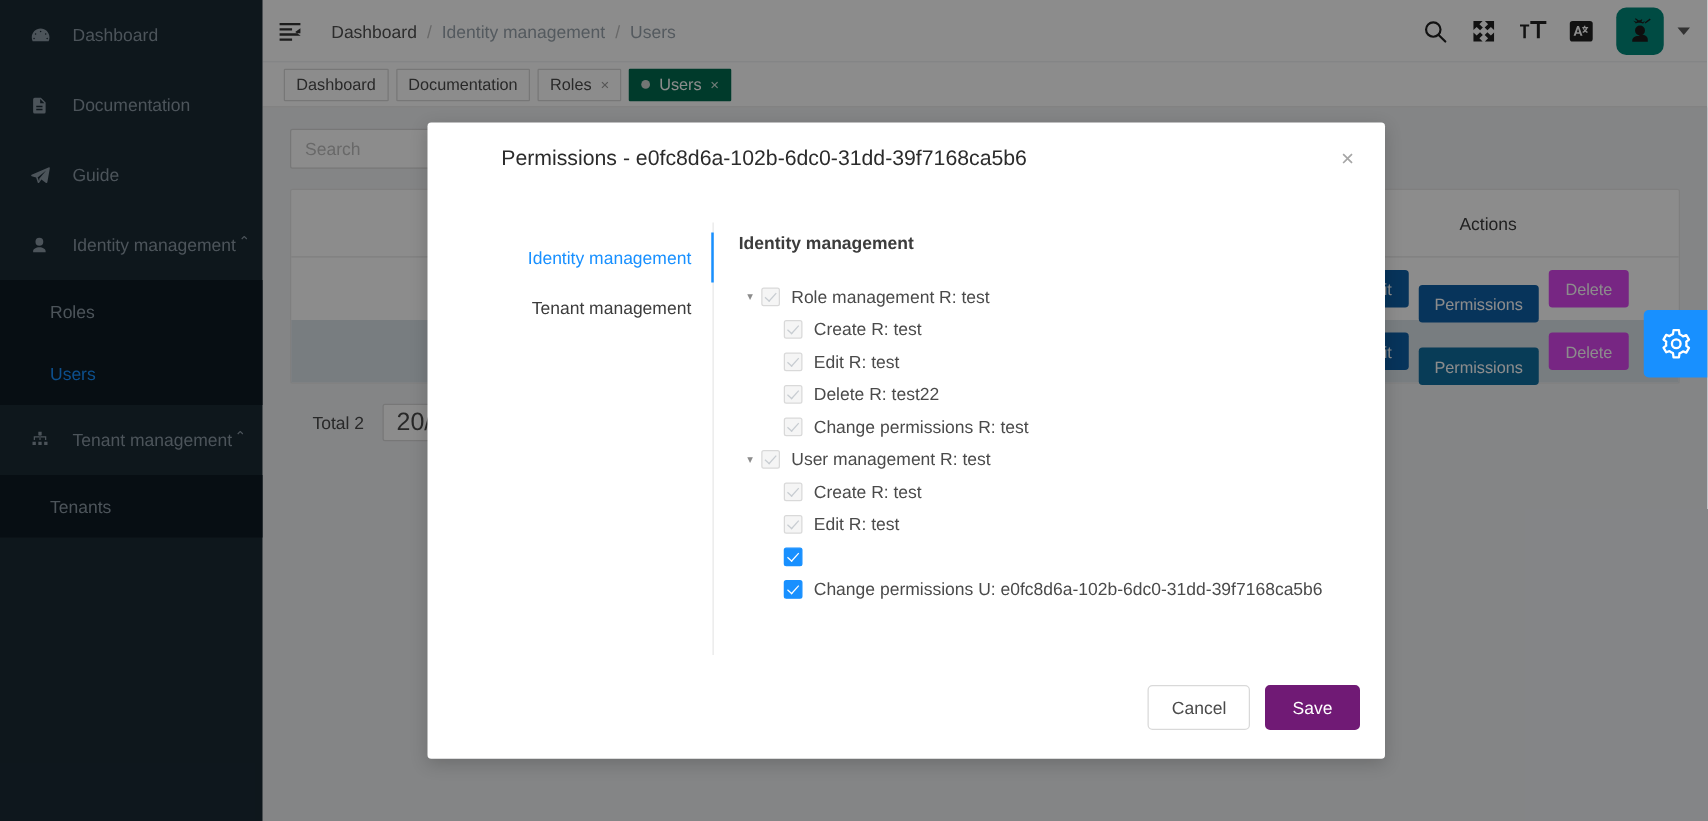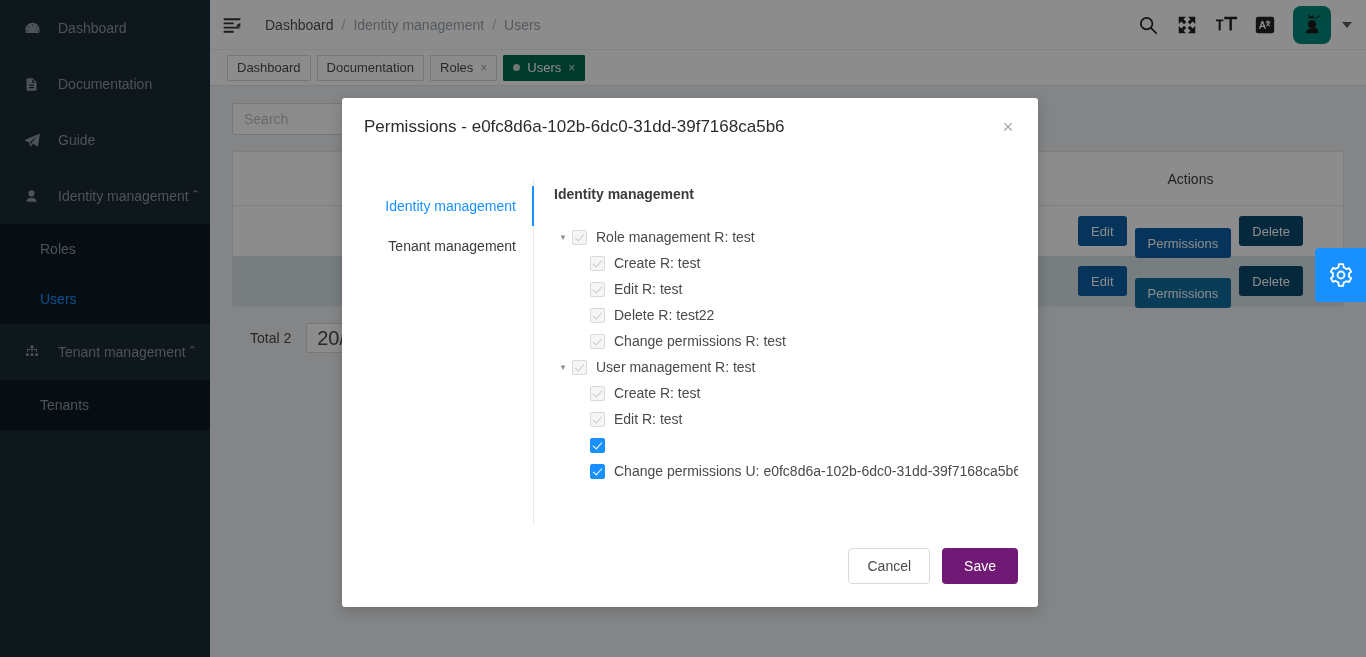--- a/index.html
+++ b/index.html
@@ -113,21 +113,21 @@
     display: flex; align-items: center; justify-content: center; gap: 8px;
   }
   .btn-s {
     height: 30px; padding: 0 13px; border: none; border-radius: 3px;
     font-size: 13px; color: #fff; cursor: pointer; display: flex;
     align-items: center; font-family: "Liberation Sans", sans-serif;
   }
   .btn-edit { background: #0d5fa6; }
   .btn-perm { background: #0d5fa6; margin-top: 24px; }
   .trow.hover .btn-perm { background: #0f6d9e; }
-  .btn-del { background: #0c4a6e; }
+  .btn-del { background: #d946ef; }
 
   .pager {
     margin-top: 16px; display: flex; align-items: center;
     justify-content: flex-start; padding-left: 18px; gap: 15px;
     font-size: 14px; color: #4a4a4a;
   }
   .page-size {
     height: 30px; border: 1px solid #d9d9d9; background: #fff;
     padding: 0 10px; display: flex; align-items: center; gap: 6px;
     border-radius: 2px; font-size: 20px; color: #4a4a4a; cursor: pointer;
@@ -140,23 +140,23 @@
     justify-content: center; cursor: pointer; z-index: 60;
     border-radius: 4px 0 0 4px;
   }
   .gear-fab svg { display: block; }
 
   
   .overlay {
     position: absolute; inset: 0; background: rgba(0,0,0,0.45); z-index: 40;
   }
   .modal {
-    position: absolute; left: 342px; top: 98px; width: 696px; height: 509px;
+    position: absolute; left: 342px; top: 98px; width: 766px; height: 509px;
     background: #fff; border-radius: 3px; z-index: 50;
-    box-shadow: 0 4px 14px rgba(0,0,0,.18); overflow: hidden;
+    box-shadow: 0 4px 14px rgba(0,0,0,.18); overflow: hidden; padding-left: 37px;
   }
   .modal-head {
     height: 58px; display: flex; align-items: center; padding: 0 20px 0 22px;
   }
   .modal-title { font-size: 17px; color: #2b2b2b; }
   .modal-close {
     margin-left: auto; color: #a6a6a6; font-size: 18px; cursor: pointer;
     line-height: 1; width: 20px; text-align: center;
   }
   .modal-body { display: flex; padding: 22px 20px 0 22px; height: 368px; }

